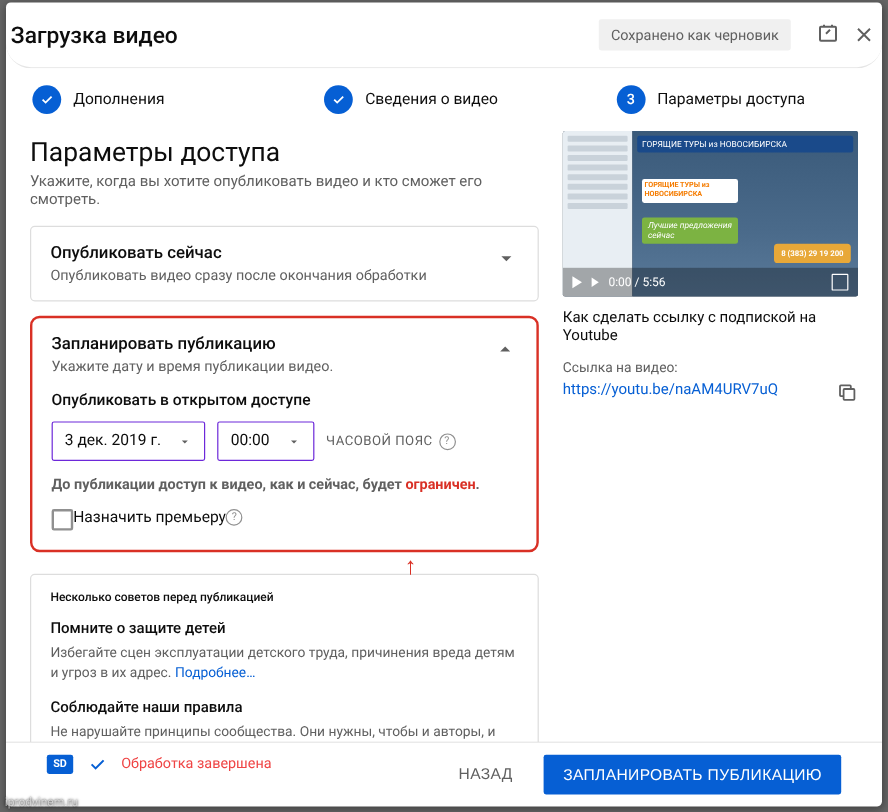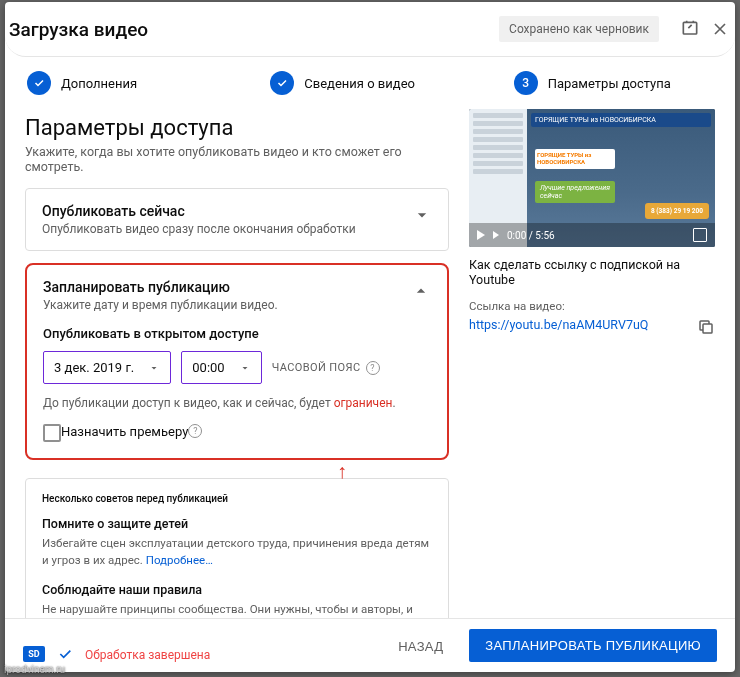--- a/index.html
+++ b/index.html
@@ -24,21 +24,21 @@
 .ch .txt { flex: 1; }
 .ct { font-size: 14px; font-weight: 500; }
 .cs { font-size: 12px; color: #606060; margin-top: 3px; }
 .chev { color: #606060; margin-top: 2px; }
 .cb { padding: 0 16px 16px; }
 .lg { font-size: 13px; font-weight: 500; margin-bottom: 10px; }
 .row { display: flex; gap: 10px; align-items: center; margin-bottom: 12px; }
 .sel { border: 1px solid #6d28d9; border-radius: 2px; padding: 8px 10px; display: flex; align-items: center; gap: 14px; font-size: 13px; cursor: pointer; }
 .sel svg { color: #606060; }
 .tz { font-size: 11px; color: #606060; letter-spacing: .4px; display: flex; align-items: center; gap: 5px; }
-.restr { font-size: 12px; color: #606060; margin-bottom: 14px; }
+.restr { font-size: 12px; color: #606060; margin-bottom: 14px; font-weight: bold; }
 .restr .hl { color: #d93025; }
 .chk { display: flex; align-items: flex-start; font-size: 13px; }
 .chkbox { width: 18px; height: 18px; border: 2px solid #909090; border-radius: 2px; }
 .arrow-up { text-align: center; color: #d93025; font-size: 20px; line-height: 10px; margin: -6px 0 2px 210px; }
 .tips .ct { font-size: 10px; margin-bottom: 12px; }
 .tip-t { font-size: 12.5px; font-weight: 500; margin-bottom: 4px; }
 .tip-d { font-size: 11.5px; color: #606060; line-height: 1.5; margin-bottom: 12px; }
 .link { color: #065fd4; cursor: pointer; }
 .thumb { width: 246px; height: 138px; background: #2a3a4a; position: relative; color: #fff; border-radius: 2px; overflow: hidden; }
 .thumb-inner { position: absolute; inset: 0; display: flex; }
@@ -53,21 +53,21 @@
 .green { position:absolute; bottom:44px; left:8px; right:100px; background:#7cb342; color:#fff; font-size:7px; padding:3px 5px; border-radius:2px; font-style:italic;}
 .controls { position: absolute; bottom: 0; left: 0; right: 0; height: 24px; background: rgba(0,0,0,.3); display: flex; align-items: center; padding: 12px 8px; gap: 8px; font-size: 10px; }
 .ptime { font-size: 10px; }
 .fs { margin-left: auto; width:14px; height:14px; border:1.5px solid #fff; border-radius:1px;}
 .pc { width:0; height:0; border-left:8px solid #fff; border-top:5px solid transparent; border-bottom:5px solid transparent;}
 .vol { width:0; height:0; border-left:6px solid #fff; border-top:4px solid transparent; border-bottom:4px solid transparent;}
 .vtitle { font-size: 12.5px; margin: 10px 0 12px; }
 .ll { font-size: 11.5px; color: #606060; margin-bottom: 4px; }
 .lurl { font-size: 12.5px; color: #065fd4; }
 .copy { float: right; color: #606060; cursor: pointer; margin-top: -14px; }
-.footer { border-top: 1px solid #e5e5e5; padding: 10px 18px; display: flex; align-items: flex-end; gap: 12px; }
+.footer { border-top: 1px solid #e5e5e5; padding: 10px 34px; display: flex; align-items: flex-start; gap: 12px; }
 .sd { width: 22px; height: 16px; background: #065fd4; color: #fff; font-size: 9px; font-weight: 700; display: flex; align-items: center; justify-content: center; border-radius: 2px; }
 .stat { font-size: 12px; color: #ef4444; flex: 1; }
 .btn-t { background: none; border: none; color: #606060; font-size: 13px; font-weight: 500; padding: 8px 14px; cursor: pointer; letter-spacing: .3px; }
 .btn-p { background: #065fd4; color: #fff; border: none; font-size: 13px; font-weight: 500; padding: 9px 16px; border-radius: 2px; cursor: pointer; letter-spacing: .3px; }
 .wm { position: absolute; bottom: 2px; left: 4px; font-size: 10px; color: rgba(255,255,255,.6); z-index: 10; text-shadow: 0 0 2px #000;}
 .q { width:14px; height:14px; border:1.3px solid #909090; border-radius:50%; display:inline-flex; align-items:center; justify-content:center; font-size:9px; color:#909090;}
 </style>
 </head>
 <body>
 

